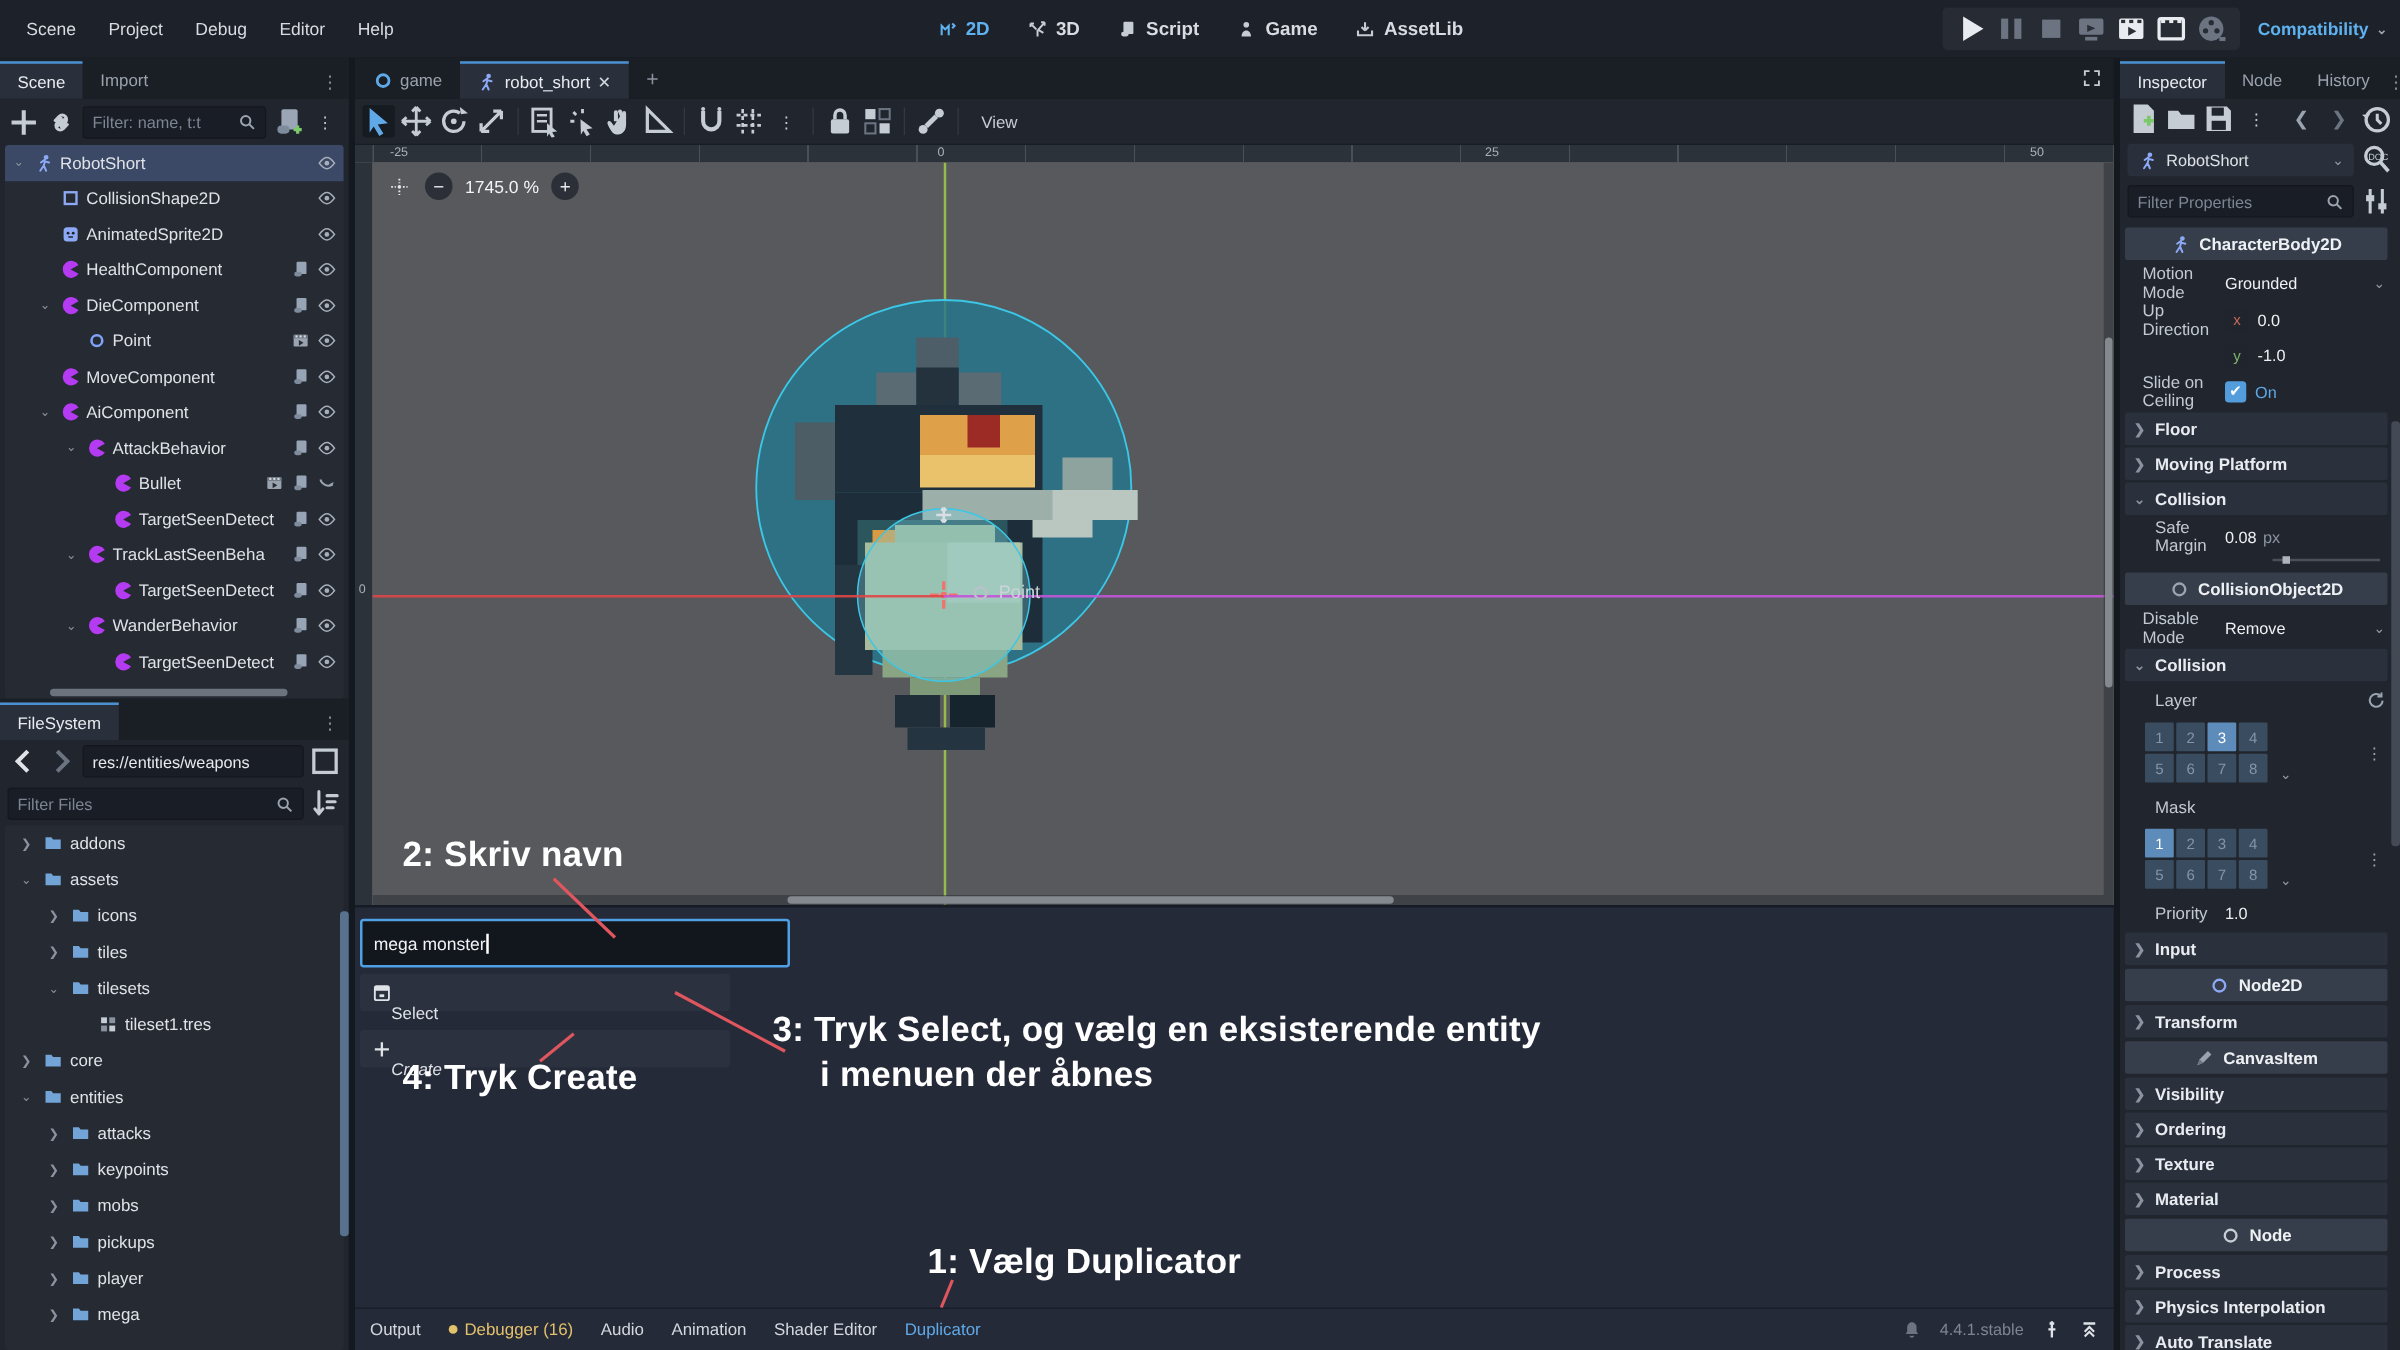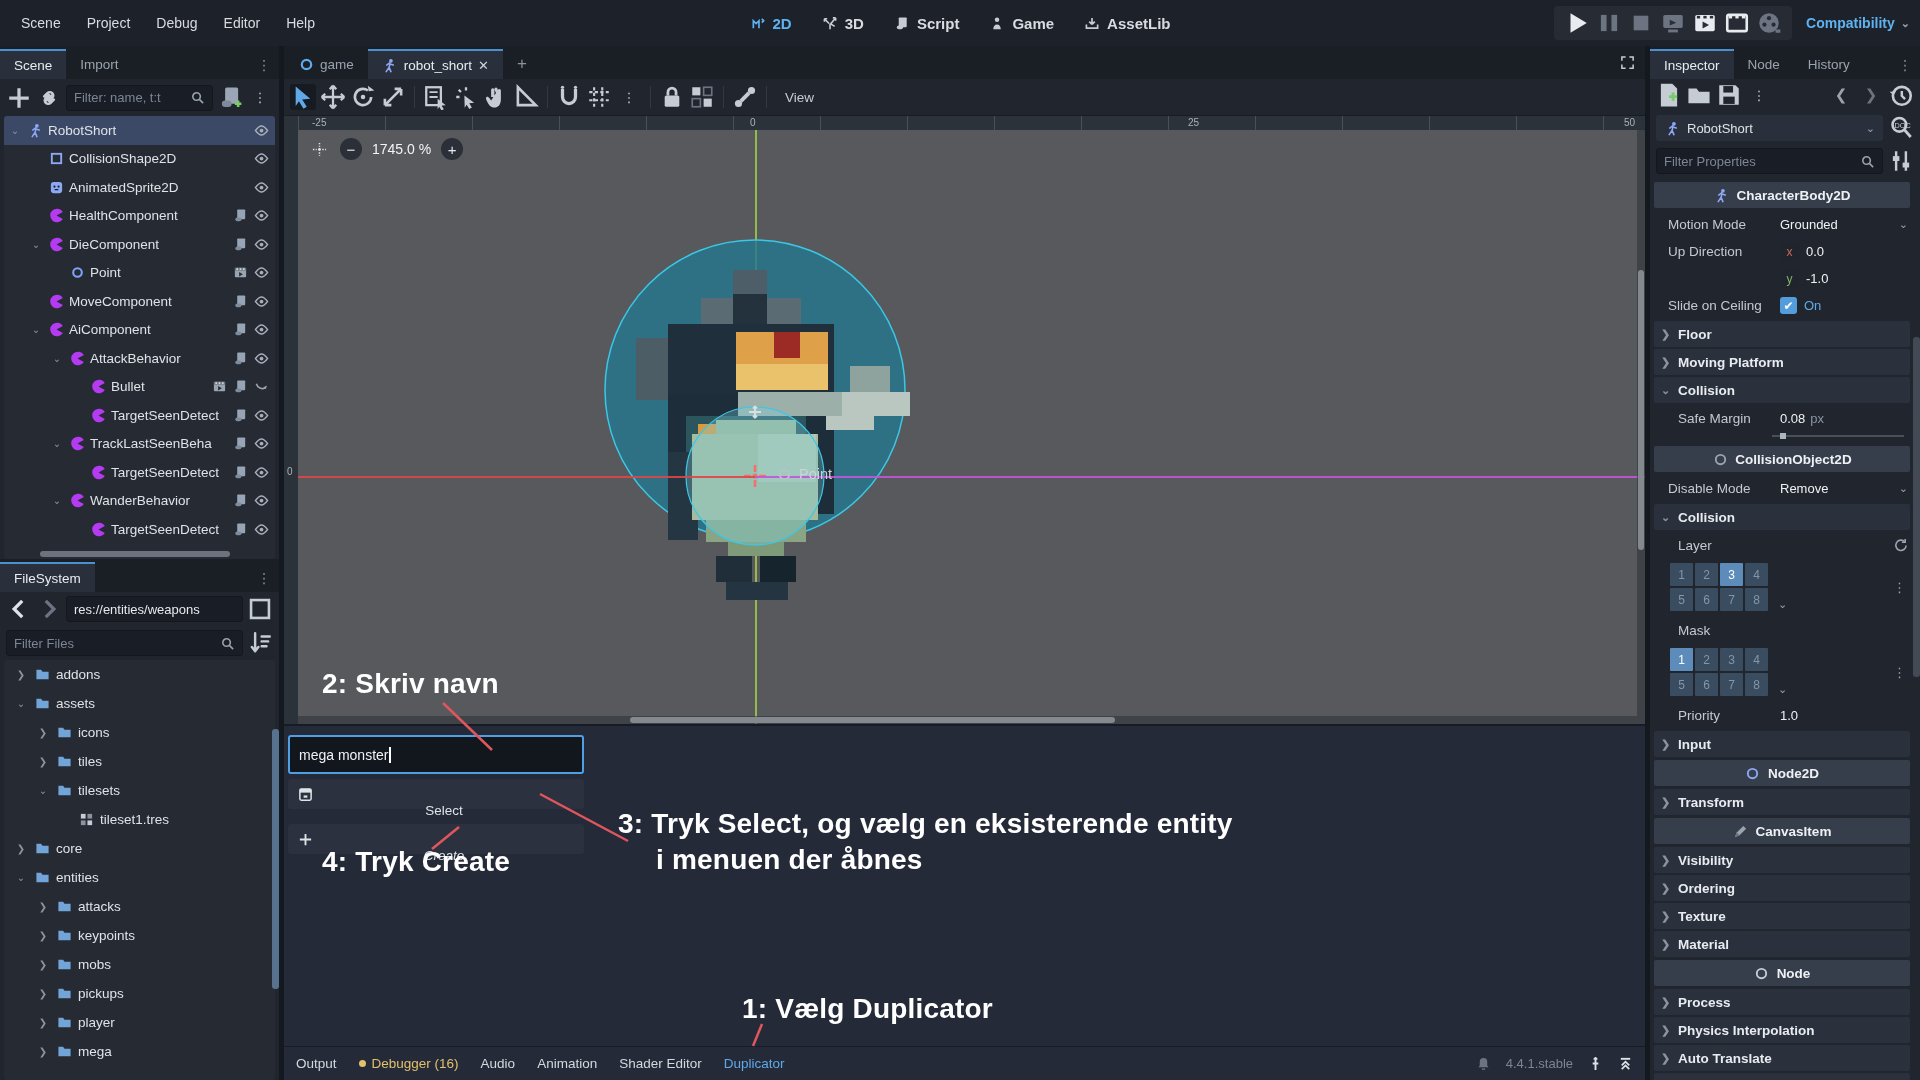--- a/index.html
+++ b/index.html
@@ -16,21 +16,21 @@
   #switcher .ws { display:flex; gap:7px; align-items:center; padding:5px 12px; border-radius:3px; font-weight:bold; font-size:15px; color:#d8dce2; }
   #switcher .ws.active { color:#5fb2f0; }
   #runbar-wrap { margin-left:auto; display:flex; align-items:center; gap:14px; }
   #runbar { display:flex; gap:6px; background:#262b34; border-radius:4px; padding:4px 10px; }
   #runbar .rb { width:26px; height:26px; display:flex; align-items:center; justify-content:center; }
   #renderer { color:#5fb2f0; font-weight:bold; font-size:14px; display:flex; gap:6px; align-items:center; }
   
   #main { display:flex; height:1034px; gap:5px; }
   .dock { background:#21262e; display:flex; flex-direction:column; }
   #left-dock { width:279px; }
-  #right-dock { width:270px; }
+  #right-dock { width:224px; }
   #center { flex:1; display:flex; flex-direction:column; min-width:0; }
   
   .tabstrip { height:33px; background:#1a1e25; display:flex; align-items:flex-end; position:relative; flex:none; }
   .tab { height:30px; display:flex; align-items:center; gap:6px; padding:0 14px; color:#9aa3ae; font-size:13.5px; }
   .tab.active { background:#2a303b; color:#e8ebef; border-top:2px solid #4b91d2; }
   .tabstrip .dots { margin-left:auto; padding:0 8px 6px 0; color:#8b93a0; font-size:14px; letter-spacing:0; }
   
   .tbar { height:37px; background:#21262e; display:flex; align-items:center; gap:4px; padding:0 6px; flex:none; }
   .tbtn { min-width:26px; height:26px; border-radius:3px; display:flex; align-items:center; justify-content:center; color:#c6ccd4; }
   .tbtn.pressed { background:#161a21; }
@@ -68,25 +68,25 @@
   #point-label { position:absolute; left:478px; top:336px; display:flex; gap:7px; align-items:center; color:#ccd3d9; font-size:14.5px; }
   #zoomctl { position:absolute; left:10px; top:8px; display:flex; align-items:center; gap:10px; }
   .zbtn { width:22px; height:22px; border-radius:50%; background:rgba(35,40,48,0.85); color:#e6e9ed; display:flex; align-items:center; justify-content:center; font-size:15px; }
   #zoom-pct { color:#f2f4f6; font-size:14px; }
   #cv-hscroll { position:absolute; left:0; right:0; bottom:0; height:8px; background:rgba(40,45,52,0.5); }
   #cv-hscroll .thumb { position:absolute; left:332px; width:485px; top:1px; height:6px; background:#84898f; border-radius:3px; }
   #cv-vscroll { position:absolute; top:0; bottom:8px; right:0; width:8px; background:rgba(40,45,52,0.5); }
   #cv-vscroll .thumb { position:absolute; top:140px; height:280px; left:1px; width:6px; background:#84898f; border-radius:3px; }
   
   #bottom-panel { height:322px; background:#252a38; border-top:2px solid #171b26; position:relative; flex:none; }
-  #dup-input { position:absolute; left:4px; top:9px; width:296px; height:39px; background:#12161d; border:2px solid #4f9fe5; border-radius:3px;
+  #dup-input { position:absolute; left:4px; top:9px; width:344px; height:39px; background:#12161d; border:2px solid #4f9fe5; border-radius:3px;
      display:flex; align-items:center; padding:0 9px; font-size:14px; color:#f0f2f5; }
   .caret { display:inline-block; width:1.5px; height:16px; background:#fff; margin-left:1px; }
   .dup-btn { position:absolute; left:4px; width:296px; height:30px; background:#2b313e; border-radius:3px; display:flex; align-items:center; padding:0 9px; }
-  .dup-btn .blbl { flex:1; text-align:center; color:#dfe3e8; font-size:13.5px;margin-top:32px; }
+  .dup-btn .blbl { flex:1; color:#dfe3e8; font-size:13.5px;margin-top:32px; }
   #btn-select { top:53px; }
   #btn-create { top:98px;font-style:italic; }
   #dup-info { position:absolute; left:312px; top:16px; color:#ccd2d9; font-size:14px; line-height:27px; }
   
   #statusbar { height:34px; background:#252a38; border-top:1px solid #171b26; display:flex; align-items:center; padding:0 12px; gap:22px; flex:none; }
   .st { color:#d4d8de; font-size:13.5px; display:flex; align-items:center; gap:6px; }
   .st.warning { color:#e3c06b; }
   .st.active { color:#5fa9e8; }
   .st .dot { width:7px; height:7px; border-radius:50%; background:#e3c06b; }
   #st-right { margin-left:auto; display:flex; align-items:center; gap:14px; color:#7d8590; }

